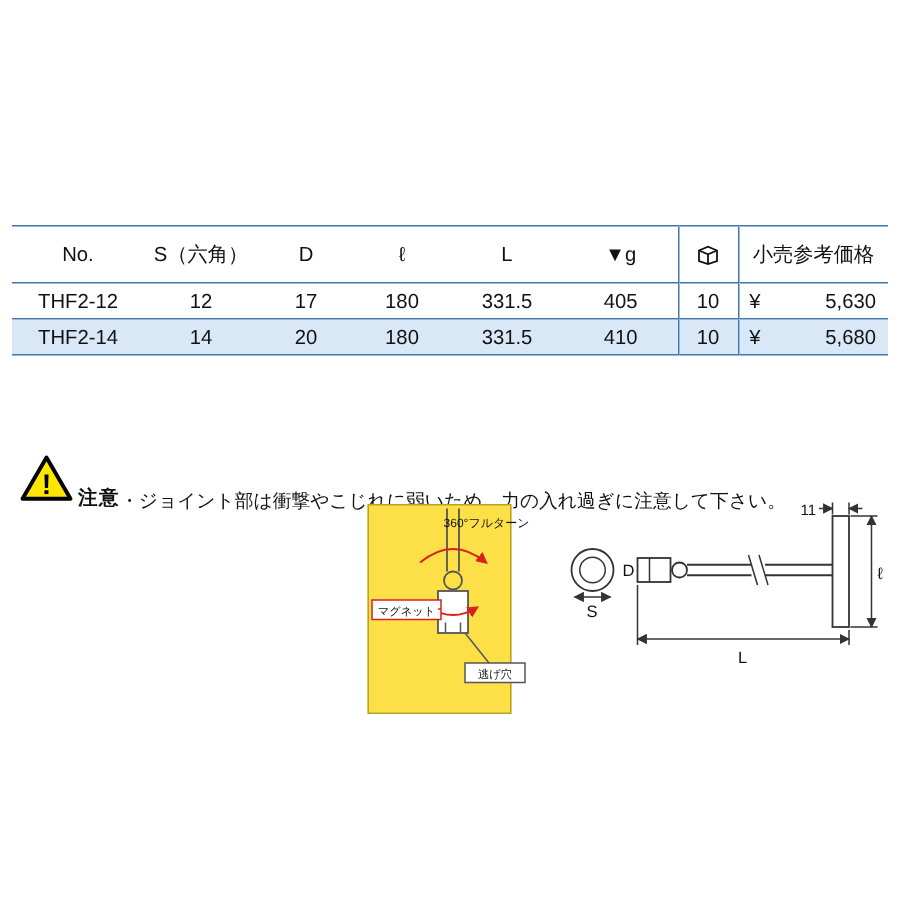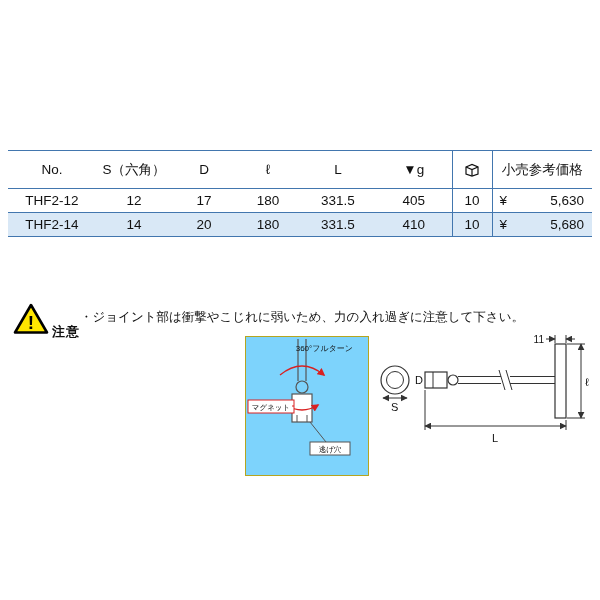--- a/index.html
+++ b/index.html
@@ -46,29 +46,29 @@
   }
   .box-icon-svg { display: inline-block; vertical-align: middle; }
 
   
   .warn-tri { position: absolute; left: 13px; top: 303px; width: 36px; height: 32px; }
   .caution-label {
     position: absolute; left: 52px; top: 303px;
     font-size: 13px; font-weight: bold; letter-spacing: 1px; margin-top: 20px;
   }
   .caution-note {
-    position: absolute; left: 80px; top: 309px;
+    position: absolute; left: 80px; top: 326px;
     font-size: 12.5px;
   }
 
   
   .inset-box {
     position: absolute; left: 245px; top: 336px;
-    width: 124px; height: 140px;
-    background: #7dd3fc;
+    width: 96px; height: 140px;
+    background: #fde047;
     border: 1px solid #b5a520;
     text-align: center;
   }
   .inset-box svg { display: block; width: 110px; height: 138px; }
 
   
   .dim-drawing {
     position: absolute; left: 355px; top: 330px;
     width: 240px; height: 122px;
   }

